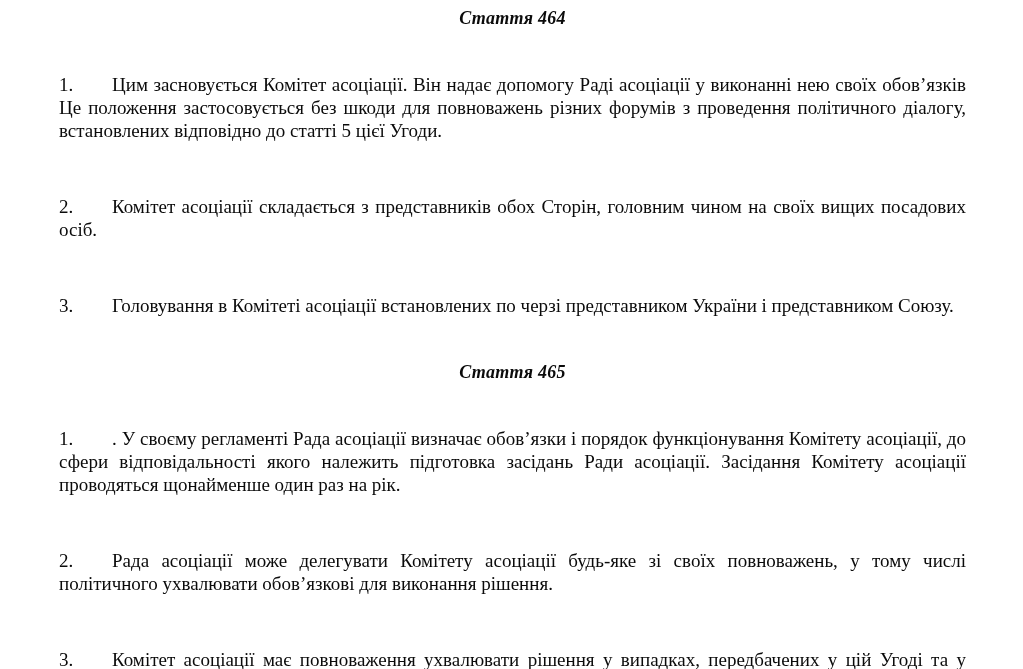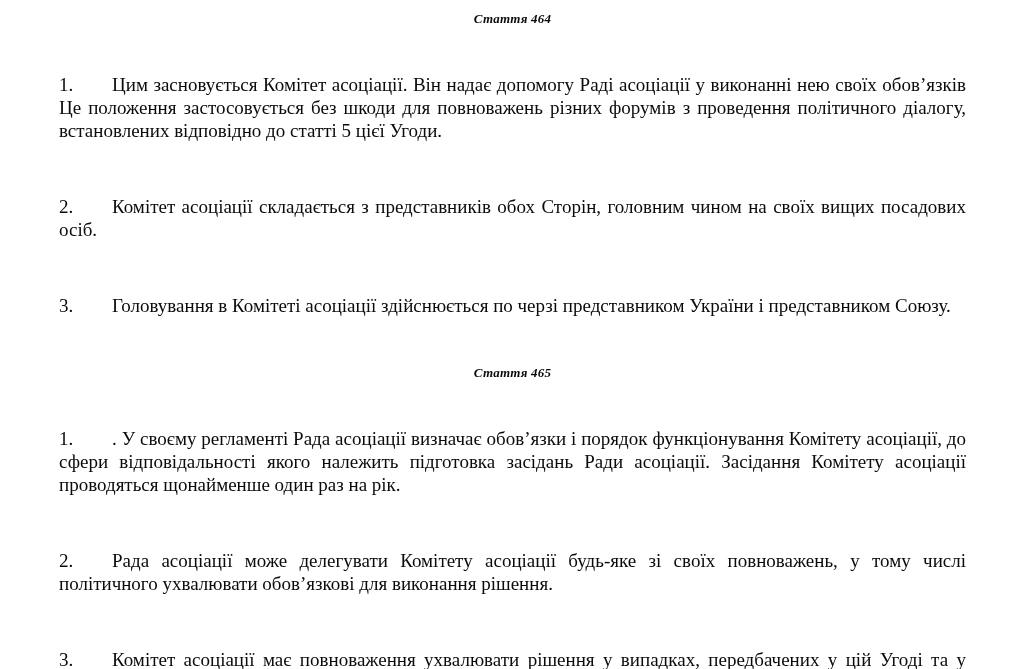--- a/index.html
+++ b/index.html
@@ -29,21 +29,21 @@
     position: absolute;
     left: 47px;
     top: 0;
     width: 931px; 
   }
 
   .article-heading {
     text-align: center;
     font-weight: bold;
     font-style: italic;
-    font-size: 13px;
+    font-size: 18px;
     line-height: 29px;
     letter-spacing: 0.2px;
     white-space: nowrap;
   }
 
   .para {
     font-size: 19px;
     line-height: 23px;
     text-align: justify;
     text-justify: inter-word;
@@ -77,21 +77,21 @@
     <div class="spacer-after-heading"></div>
 
     <p class="para"><span class="num">1.</span><span>Цим засновується Комітет асоціації. Він надає допомогу Раді асоціації у виконанні нею своїх обов’язків Це положення застосовується без шкоди для повноважень різних форумів з проведення політичного діалогу, встановлених відповідно до статті 5 цієї Угоди.</span></p>
 
     <div class="spacer-between-paras"></div>
 
     <p class="para"><span class="num">2.</span><span>Комітет асоціації складається з представників обох Сторін, головним чином на своїх вищих посадових осіб.</span></p>
 
     <div class="spacer-between-paras"></div>
 
-    <p class="para"><span class="num">3.</span><span>Головування в Комітеті асоціації здійснюється по черзі представником України і представником Союзу.</span></p>
+    <p class="para"><span class="num">3.</span><span>Головування в Комітеті асоціації встановлених по черзі представником України і представником Союзу.</span></p>
 
     <div class="spacer-before-heading"></div>
 
     <div class="article-heading h-465">Стаття 465</div>
 
     <div class="spacer-after-heading"></div>
 
     <p class="para"><span class="num">1.</span><span>. У своєму регламенті Рада асоціації визначає обов’язки і порядок функціонування Комітету асоціації, до сфери відповідальності якого належить підготовка засідань Ради асоціації. Засідання Комітету асоціації проводяться щонайменше один раз на рік.</span></p>
 
     <div class="spacer-between-paras"></div>

